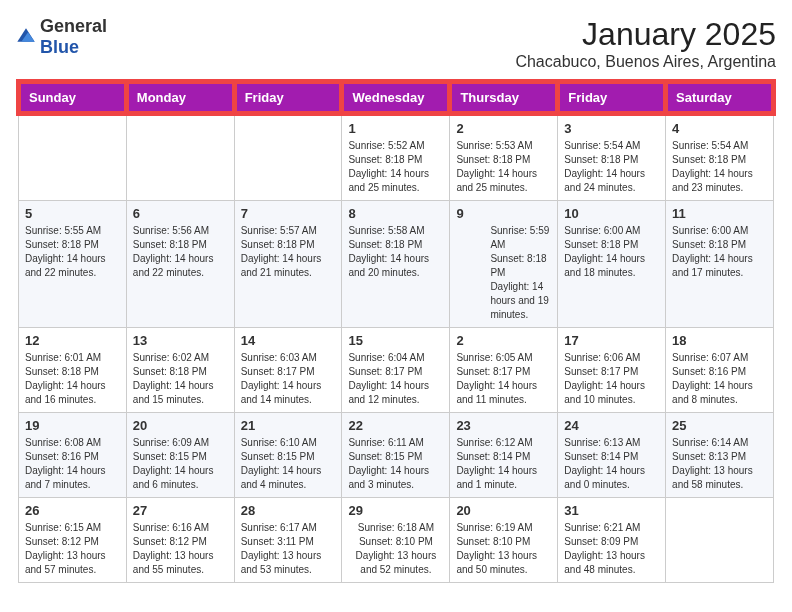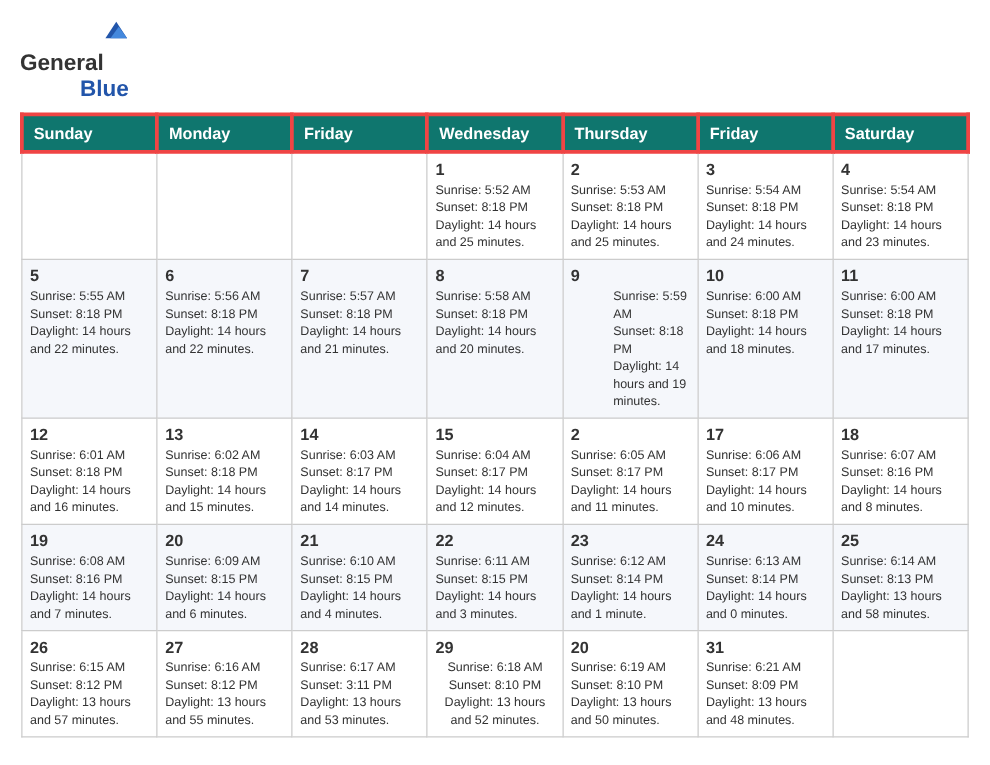--- a/index.html
+++ b/index.html
@@ -11,34 +11,32 @@
       padding: 16px;
     }
     .header {
       display: flex;
       justify-content: space-between;
       align-items: flex-start;
       margin-bottom: 8px;
     }
     .logo {
       display: flex;
-      align-items: flex-end;
+      align-items: center;
       gap: 4px;
-      flex-direction: column;
     }
     .logo-text-general {
       font-size: 18px;
       font-weight: bold;
       color: #333;
     }
     .logo-text-blue {
       font-size: 18px;
       font-weight: bold;
       color: #2255aa;
-      margin-left: 48px;
     }
     .logo-icon {
       width: 20px;
       height: 20px;
     }
     .title-block {
       text-align: right;
     }
     .month-title {
       font-size: 32px;
@@ -48,27 +46,27 @@
     .location-title {
       font-size: 16px;
       color: #333;
     }
     .calendar {
       width: 100%;
       border-collapse: collapse;
       border: 1px solid #ccc;
     }
     .calendar th {
-      background-color: #0f766e;
+      background-color: #a21caf;
       color: #fff;
       font-size: 13px;
       font-weight: bold;
       text-align: left;
       padding: 6px 8px;
-      border: 3px solid #ef4444;
+      border: 5px solid #ef4444;
     }
     .calendar td {
       vertical-align: top;
       border: 1px solid #ccc;
       padding: 5px 6px;
       font-size: 10.5px;
       color: #333;
       width: 108px;
       min-height: 80px;
       background: #fff;
@@ -98,20 +96,24 @@
   <div class="logo">
     <svg class="logo-icon" viewBox="0 0 30 30">
       <polygon points="15,2 28,22 2,22" fill="#2255aa"></polygon>
       <polygon points="18,8 28,22 8,22" fill="#4488dd"></polygon>
     </svg>
     <div>
       <span class="logo-text-general">General</span><br>
       <span class="logo-text-blue">Blue</span>
     </div>
   </div>
+  <div class="title-block">
+    <div class="month-title">January 2025</div>
+    <div class="location-title">Chacabuco, Buenos Aires, Argentina</div>
+  </div>
 </div>
 
 <table class="calendar">
   <thead>
     <tr>
     <th>Sunday</th>
         <th>Monday</th>
         <th>Friday</th>
         <th>Wednesday</th>
         <th>Thursday</th>

